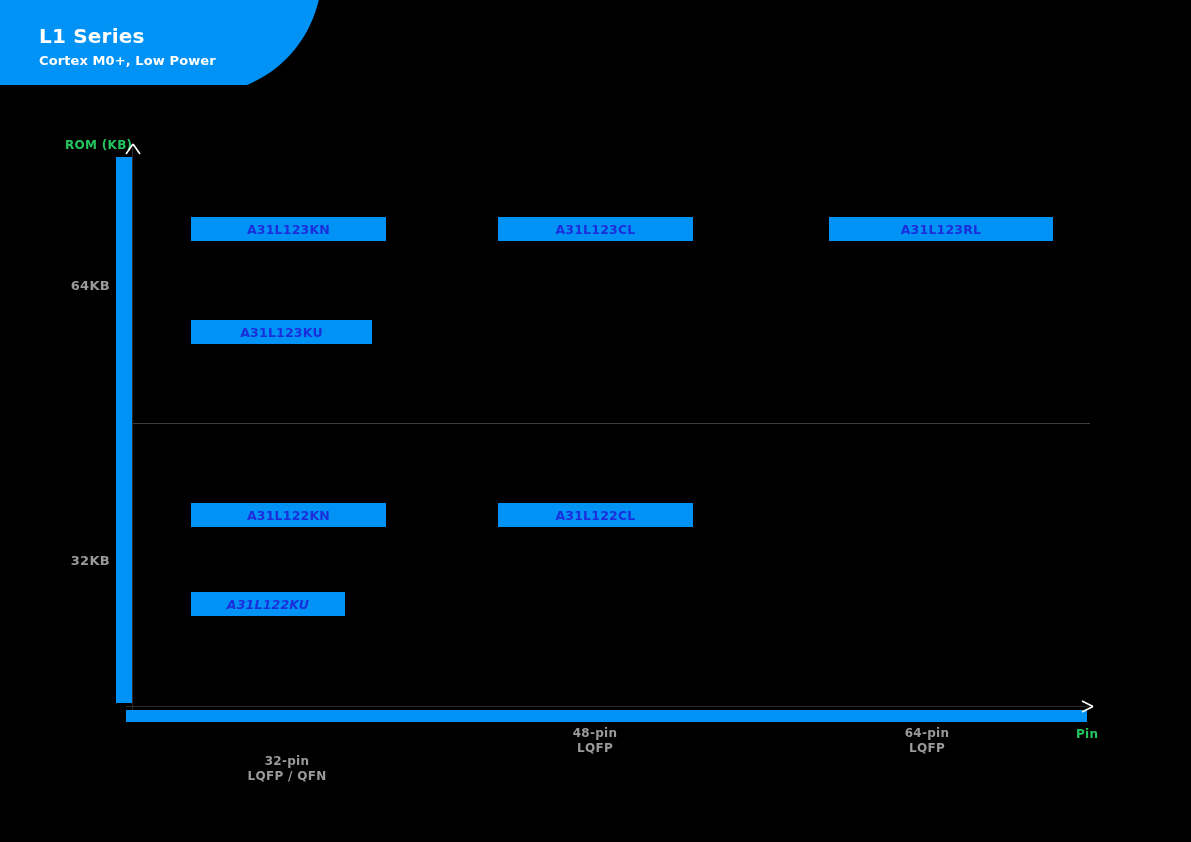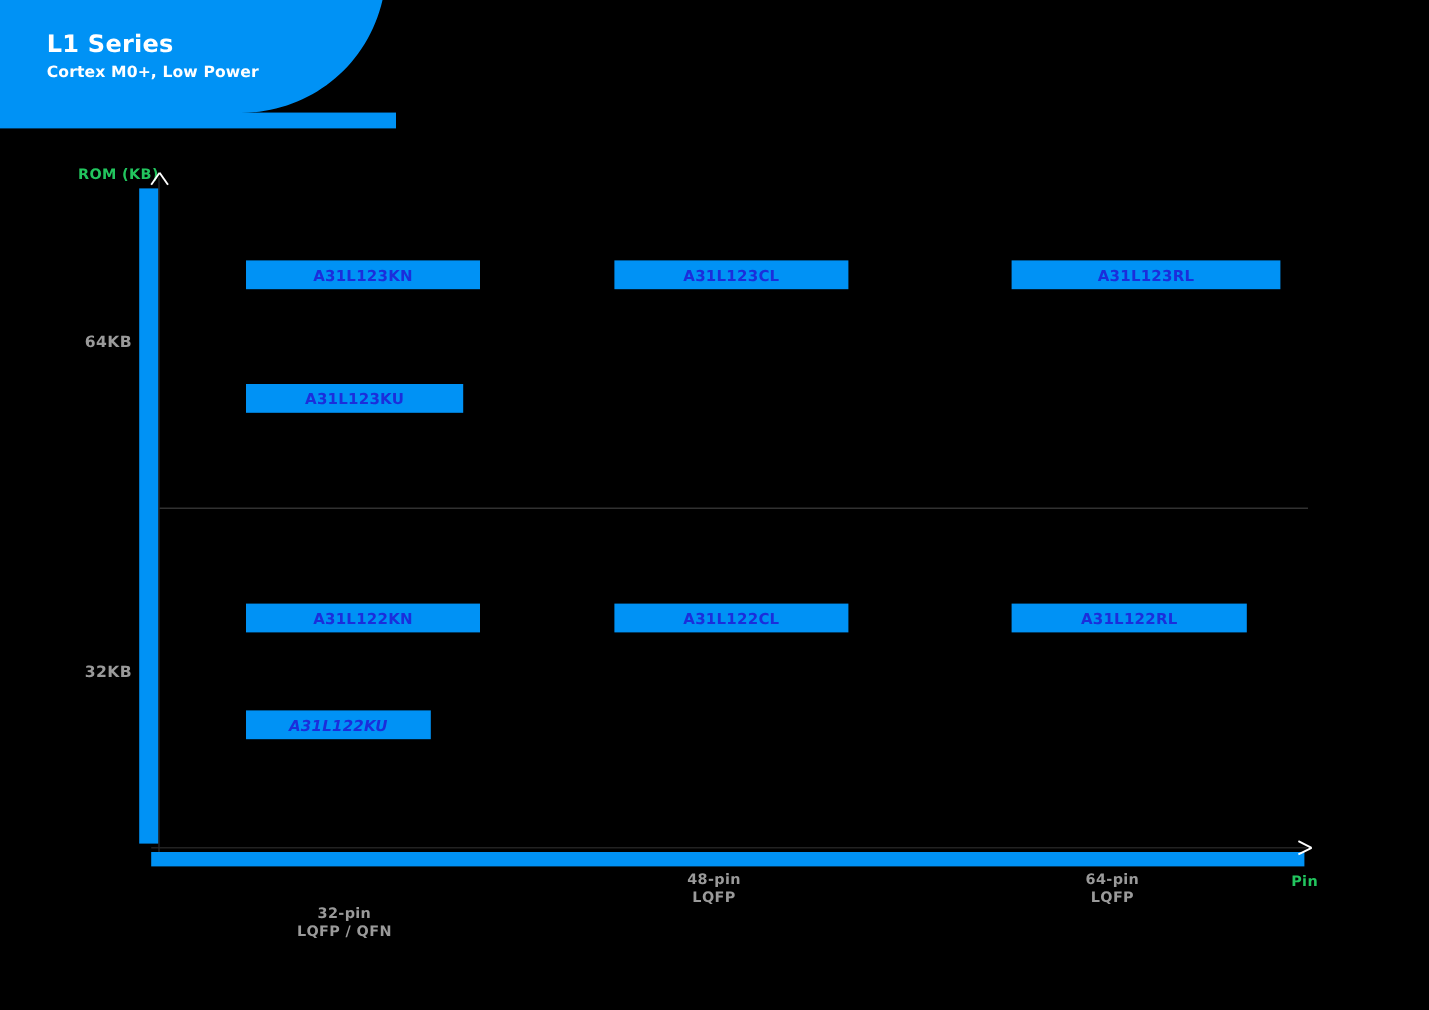--- a/index.html
+++ b/index.html
@@ -4,21 +4,21 @@
 <style>
   html,body{margin:0;padding:0;background:#000;}
   body{
     width:1191px;height:842px;position:relative;overflow:hidden;
     font-family:"DejaVu Sans","Liberation Sans",sans-serif;
     -webkit-font-smoothing:antialiased;
   }
 
   
   #banner{
-    position:absolute;left:0;top:0;width:330px;height:107px;
+    position:absolute;left:0;top:0;width:330px;height:85px;
     background:#0092f5;
     overflow:hidden;
   }
   #banner-curve{
     position:absolute;right:-1px;top:-1px;width:130px;height:95px;
     pointer-events:none;
   }
   #banner-text{
     position:absolute;left:39px;top:0;height:93px;
     display:flex;flex-direction:column;justify-content:center;
@@ -79,21 +79,20 @@
     position:absolute;left:133px;top:423px;width:957px;height:1px;
     background:#3d3d3d;
   }
 
   
   .product-box{
     position:absolute;height:24px;background:#0092f5;
     display:flex;align-items:center;justify-content:center;
     color:#1b2edb;font-size:12.5px;font-weight:bold;letter-spacing:.2px;
     cursor:pointer;
-    margin-left:14px;
   }
 
   
   .xtick{
     position:absolute;text-align:center;color:#9a9a9a;
     font-size:12px;font-weight:bold;letter-spacing:.3px;line-height:15px;
   }
   .xtick .l1{display:block;}
   .xtick .l2{display:block;font-weight:bold;}
 </style>
@@ -135,21 +134,20 @@
   <div class="ytick" id="ytick-32">32KB</div>
 
   <div class="product-box" style="left:191px;top:217px;width:195px;">A31L123KN</div>
   <div class="product-box" style="left:498px;top:217px;width:195px;">A31L123CL</div>
   <div class="product-box" style="left:829px;top:217px;width:224px;">A31L123RL</div>
 
   <div class="product-box" style="left:191px;top:320px;width:181px;">A31L123KU</div>
 
   <div class="product-box" style="left:191px;top:503px;width:195px;">A31L122KN</div>
   <div class="product-box" style="left:498px;top:503px;width:195px;">A31L122CL</div>
-  <div class="product-box" style="left:829px;top:503px;width:196px;">A31L122RL</div>
 
   <div class="product-box" style="left:191px;top:592px;width:154px;font-style:italic;">A31L122KU</div>
 
   <div class="xtick" style="left:187px;top:726px;width:200px;margin-top:28px;">
     <span class="l1">32-pin</span>
     <span class="l2">LQFP / QFN</span>
   </div>
   <div class="xtick" style="left:495px;top:726px;width:200px;">
     <span class="l1">48-pin</span>
     <span class="l2">LQFP</span>

